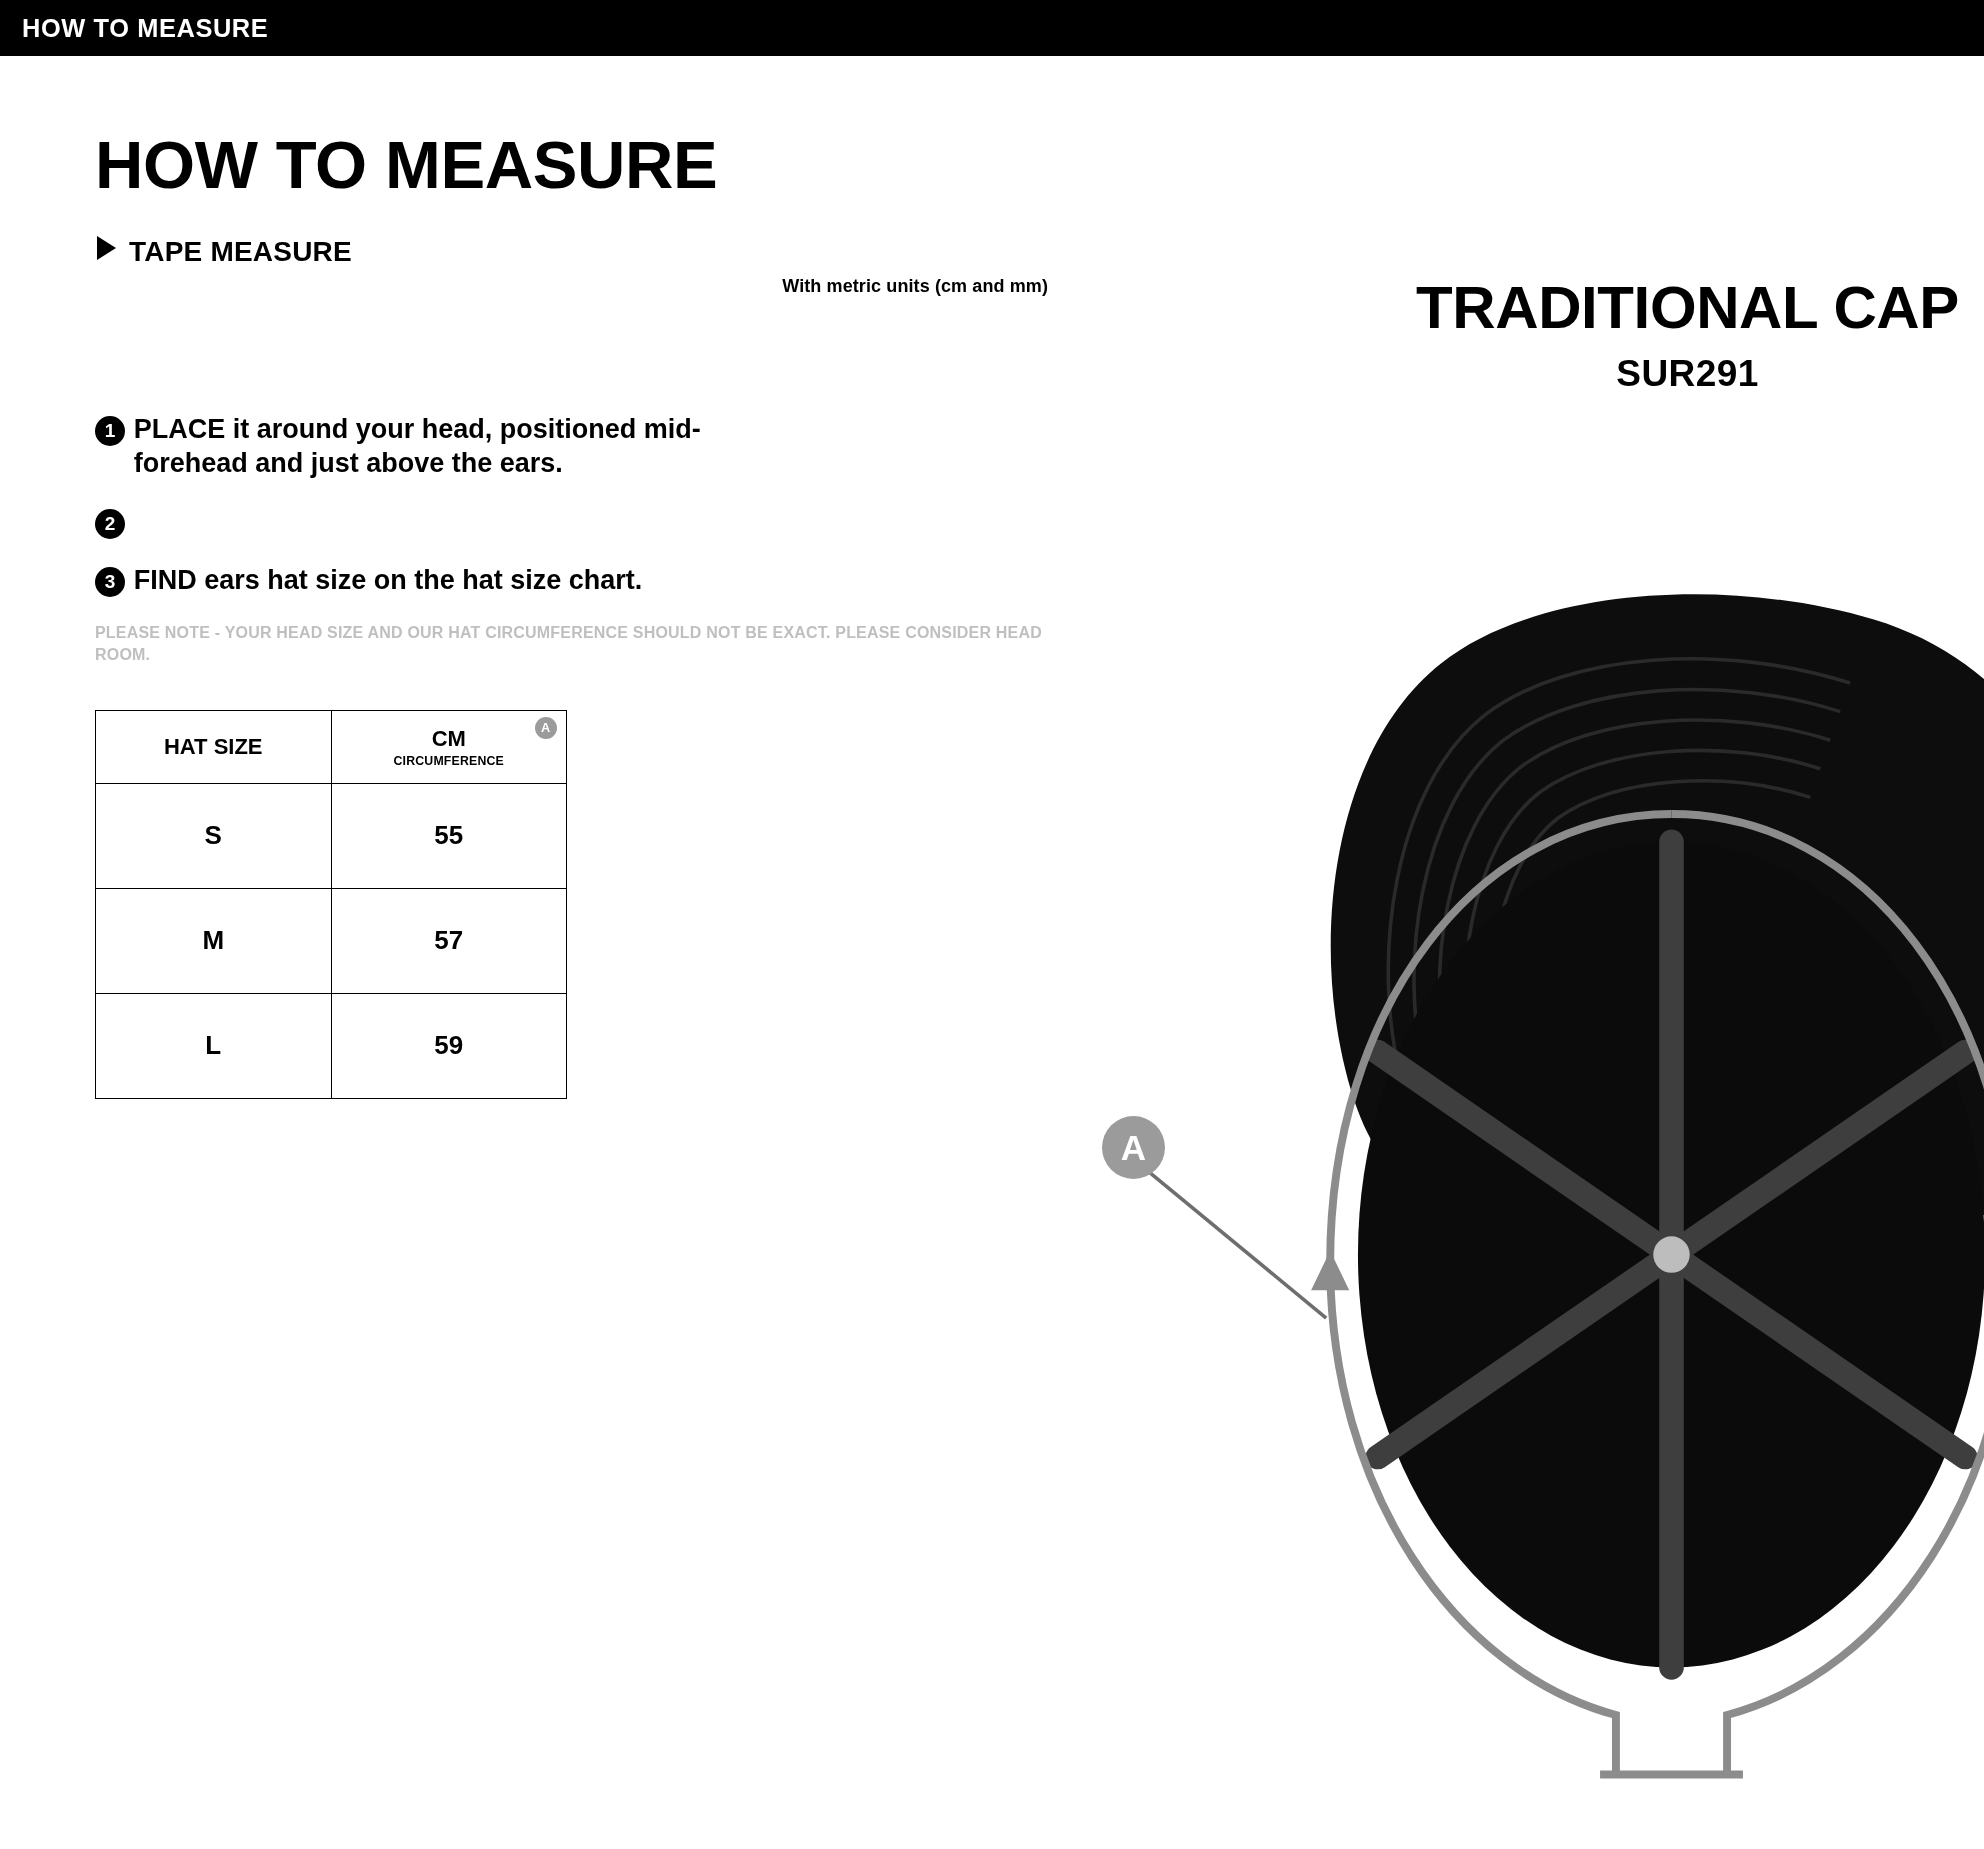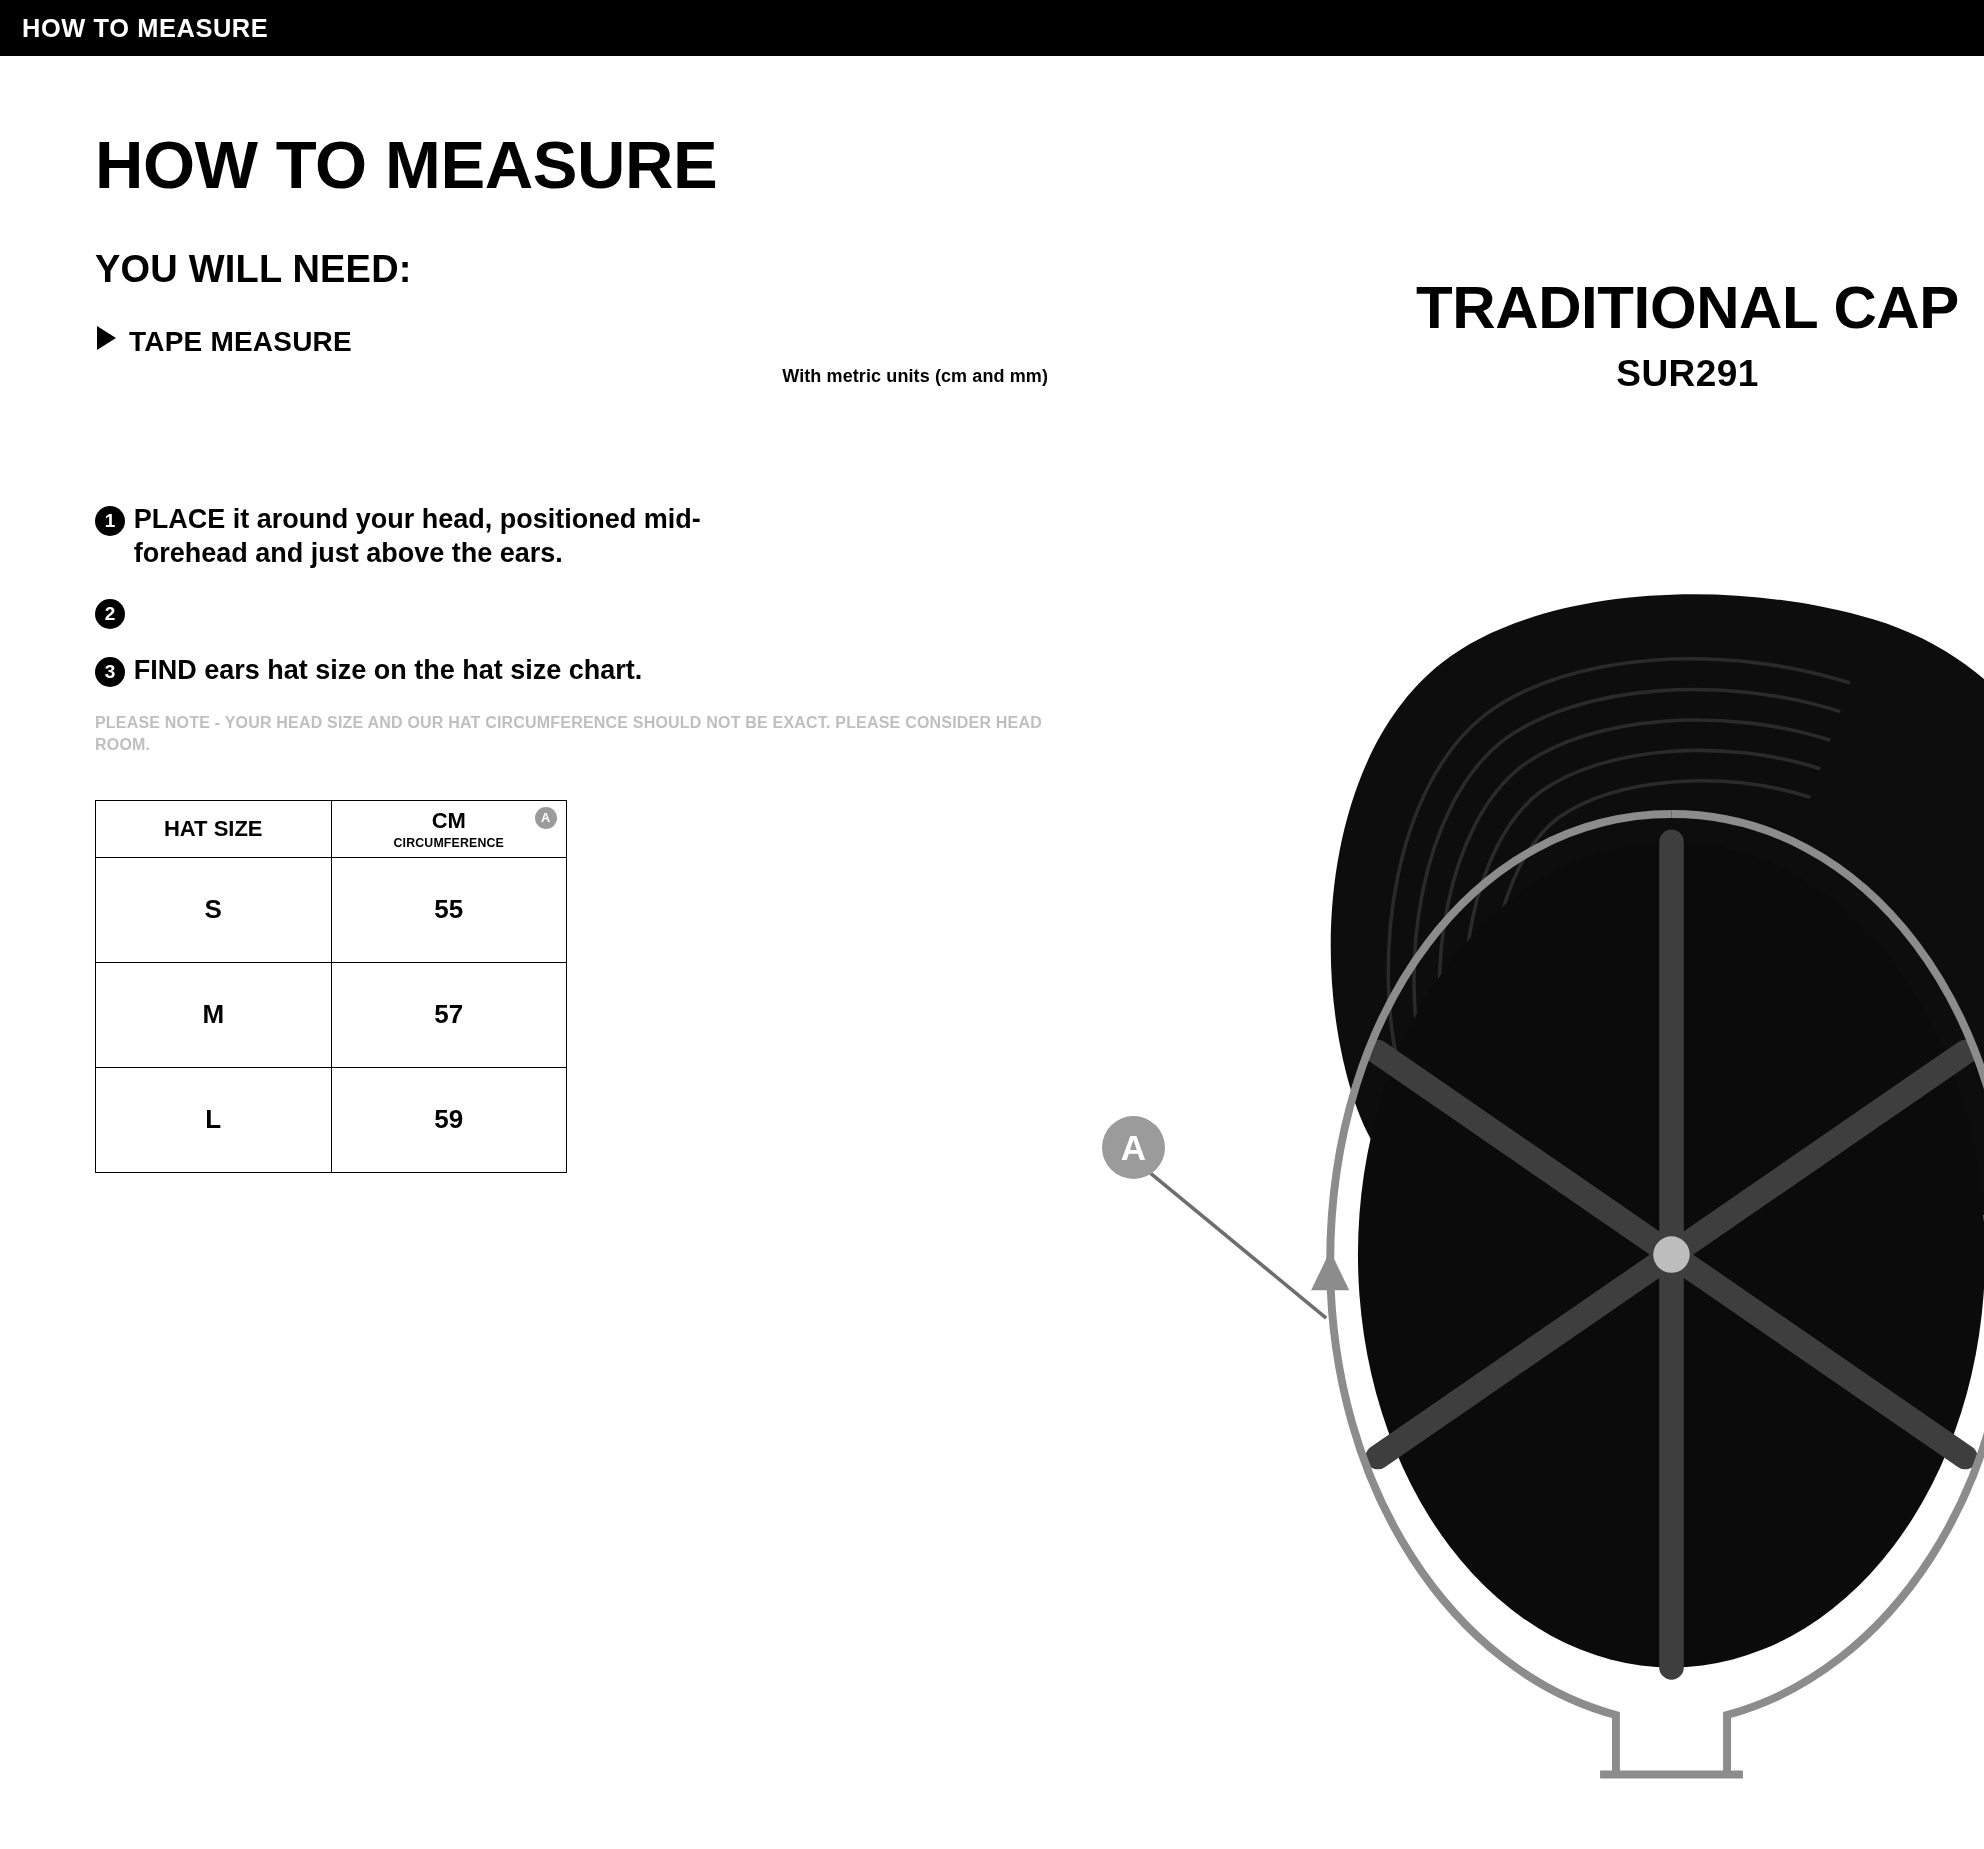--- a/index.html
+++ b/index.html
@@ -124,21 +124,21 @@
     border-collapse: collapse;
     width: 472px;
     table-layout: fixed;
   }
   .size-table td, .size-table th {
     border: 1.2px solid #000;
     text-align: center;
     vertical-align: middle;
   }
   .size-table th {
-    height: 57px;
+    height: 73px;
     font-size: 22px;
     font-weight: bold;
     position: relative;
   }
   .size-table td {
     height: 105px;
     font-size: 26px;
     font-weight: bold;
   }
   .th-cm-main { font-size: 22px; font-weight: bold; display:block; }
@@ -200,21 +200,20 @@
 
 <div class="topbar">
   <div class="topbar-title">HOW TO MEASURE</div>
 
 </div>
 
 <div class="left-col">
 
   <h1 class="h1">HOW TO MEASURE</h1>
 
-  <h2 class="h2">YOU WILL NEED:</h2>
 
   <div class="need-row">
     <div class="tri-icon"></div>
     <div class="need-label">TAPE MEASURE</div>
   </div>
   <div class="need-sub">With metric units (cm and mm)</div>
 
   <div class="steps">
 
     <div class="step">

